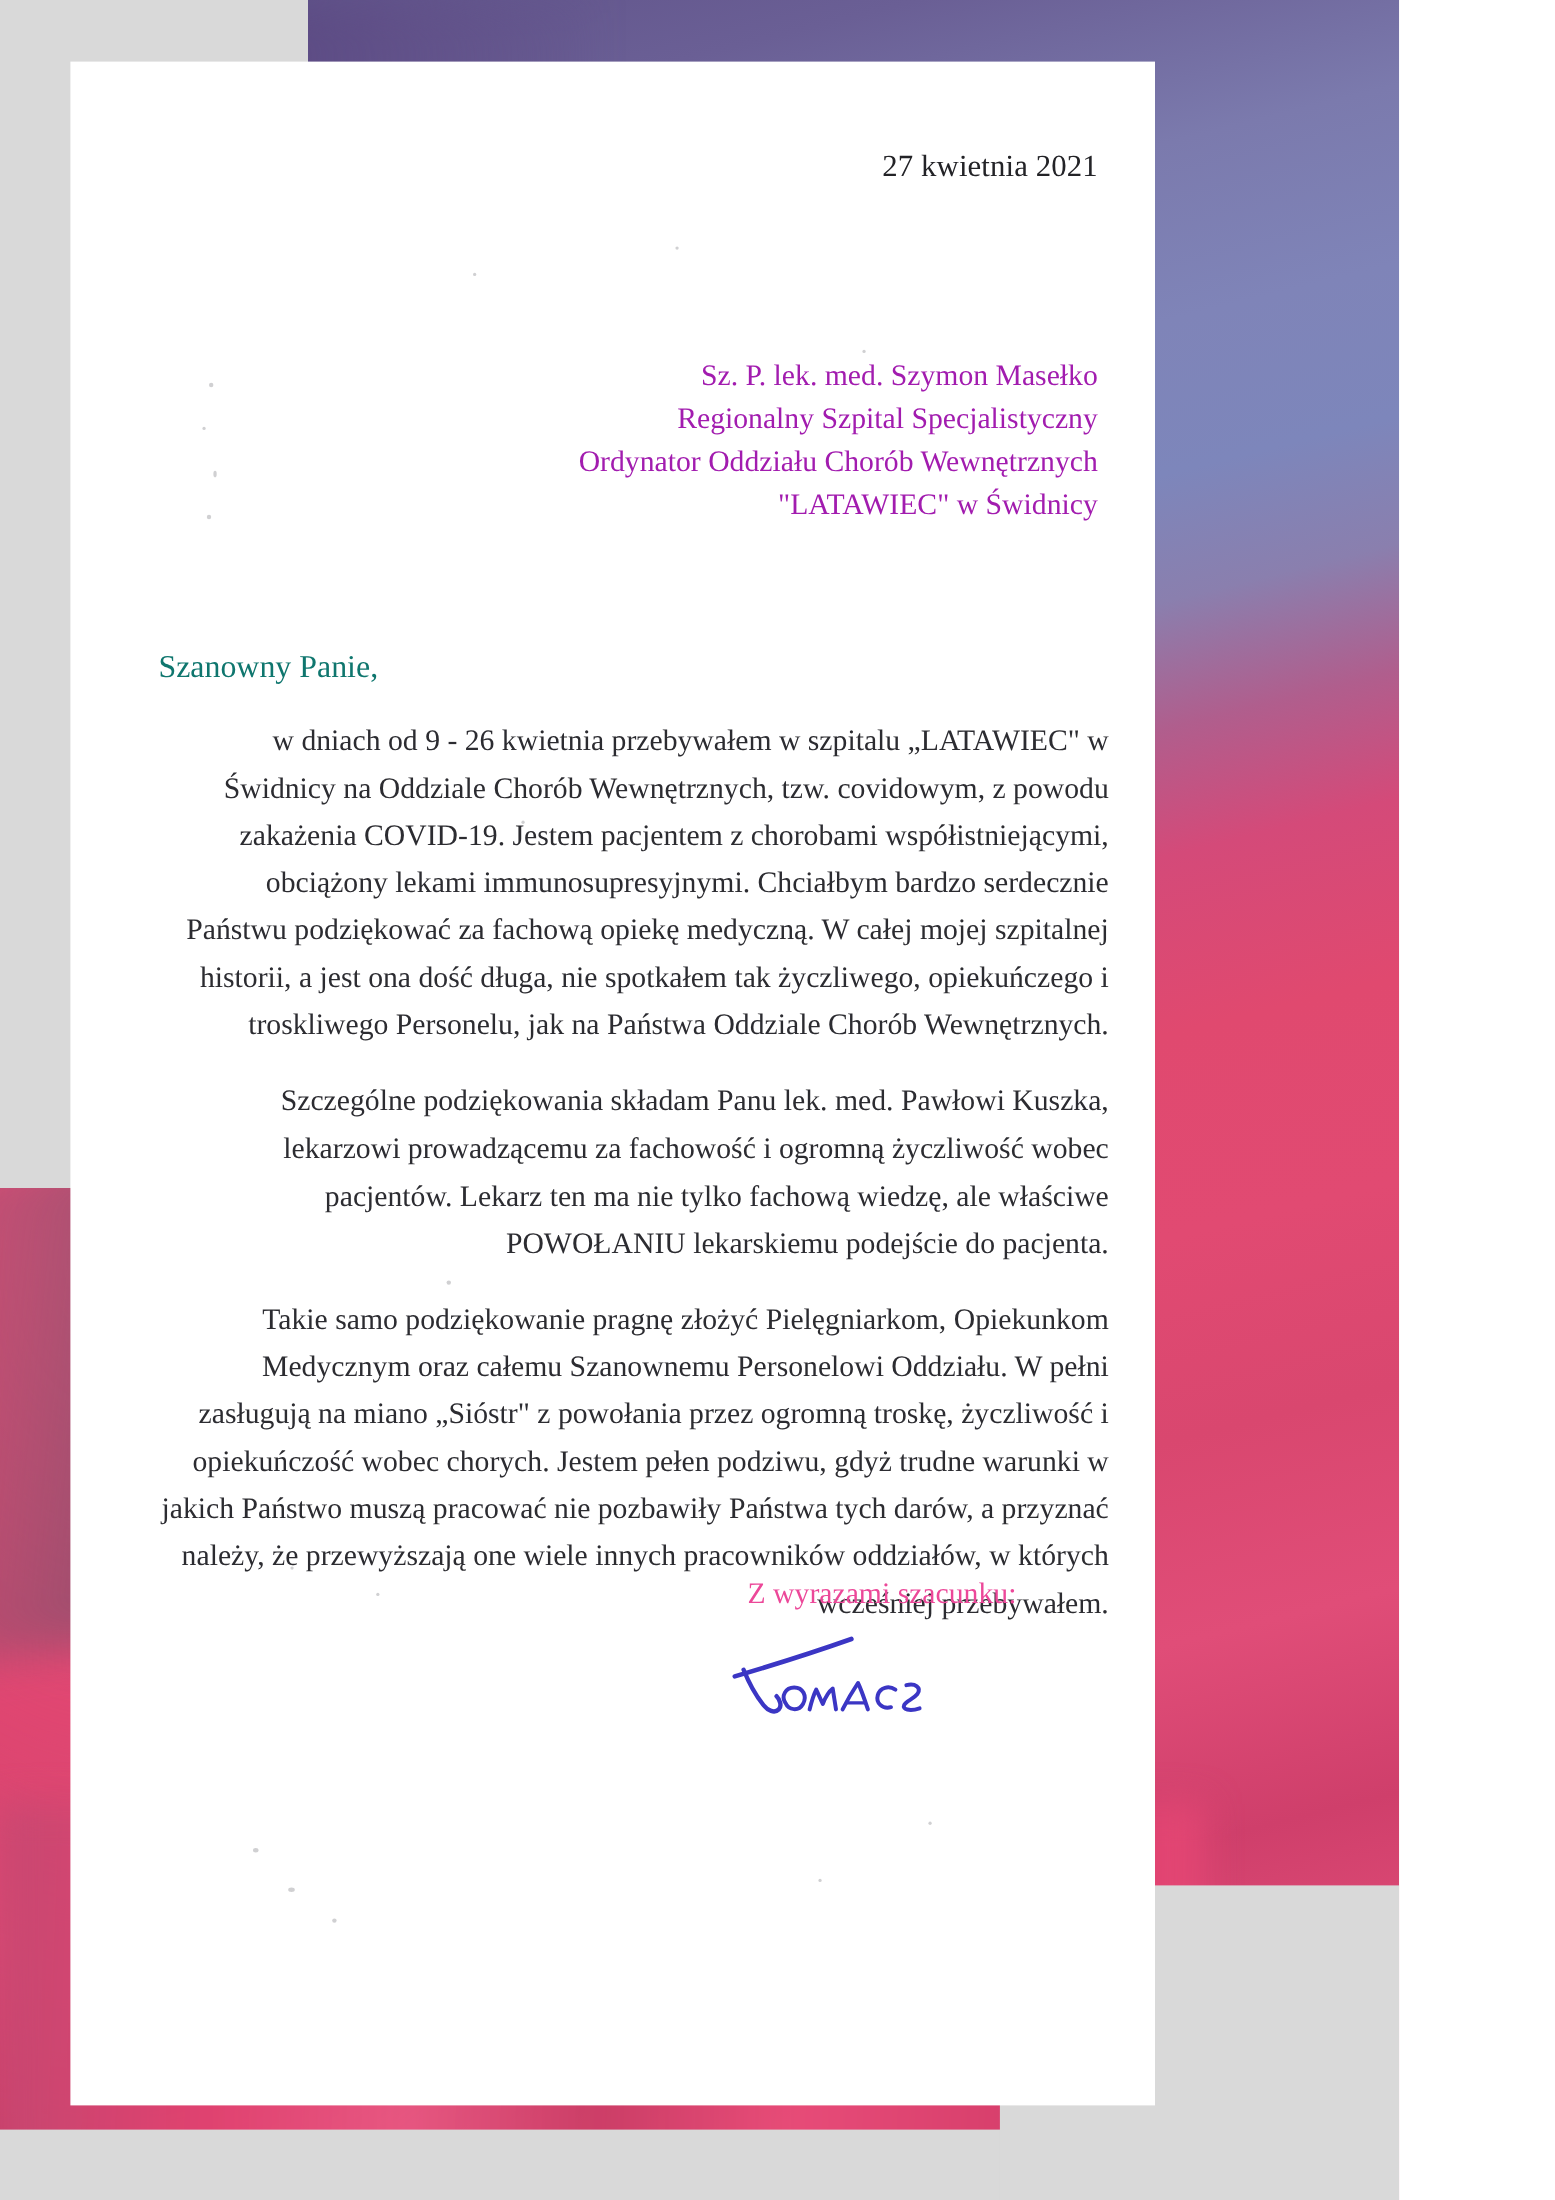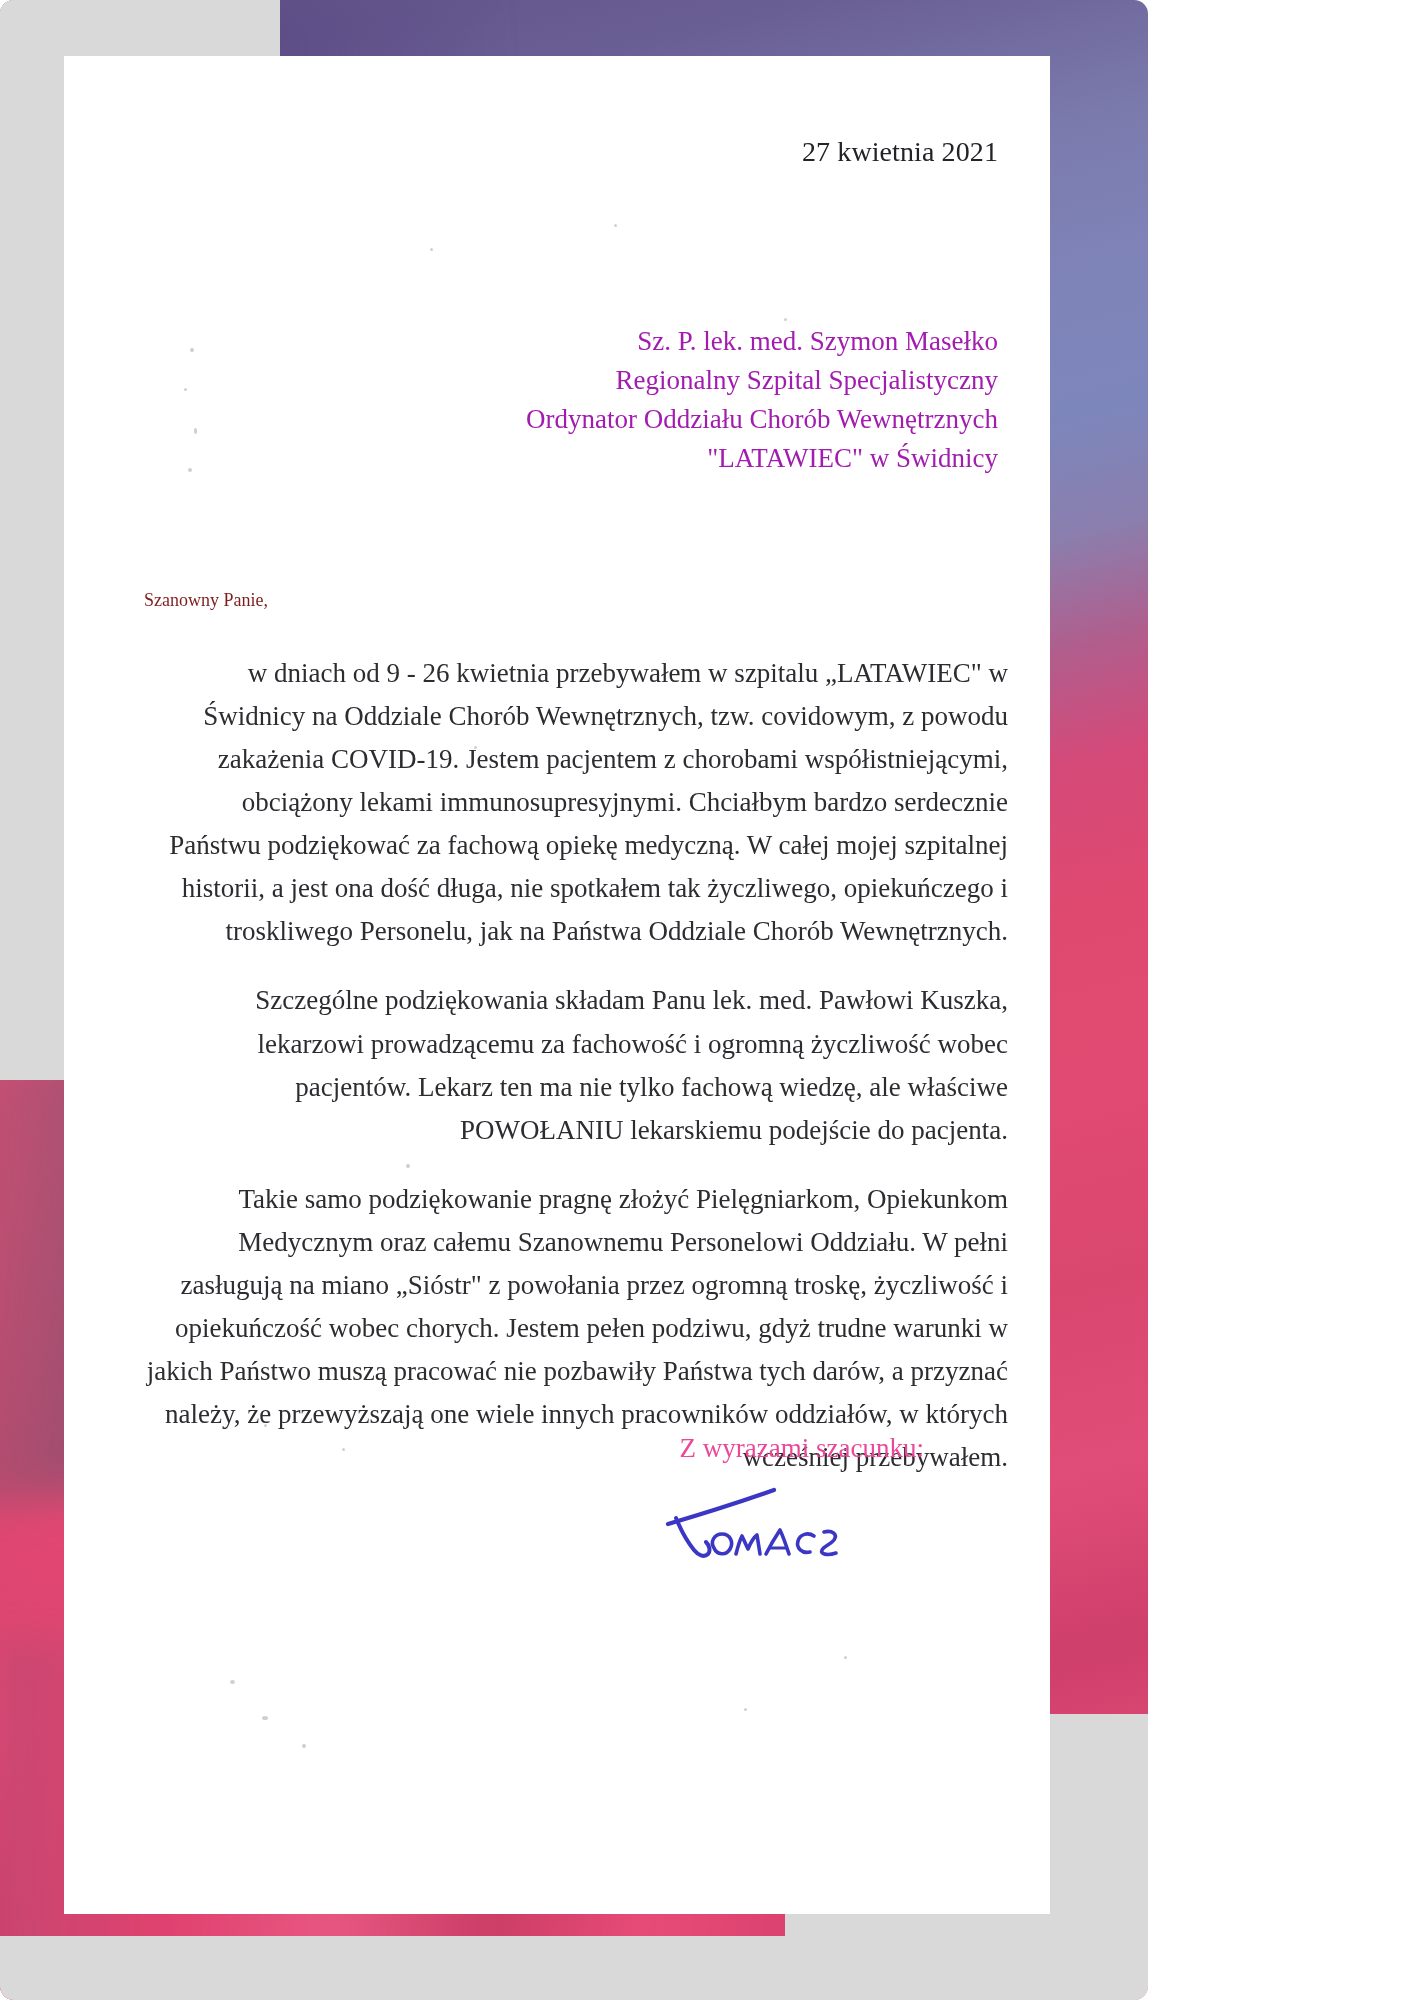--- a/index.html
+++ b/index.html
@@ -4,25 +4,24 @@
 <title>Letter</title>
 <style>
   html, body {
     margin: 0;
     padding: 0;
     background: #ffffff;
   }
 
   #scene {
     position: relative;
-    width: 1148px;
+    width: 1272px;
     height: 2000px;
     overflow: hidden;
     font-family: "Liberation Serif", "DejaVu Serif", serif;
-    border-radius: 14px;
   }
 
   
   .bg-base {
     position: absolute;
     inset: 0;
     background:
       linear-gradient(166deg,
         #5d4f86 0%,
         #6a5f95 9%,
@@ -175,22 +174,22 @@
     font-size: 27px;
     line-height: 1.44;
     color: #a21caf;
   }
   .addressee div { white-space: nowrap; }
 
   .salutation {
     position: absolute;
     top: 534px;
     left: 0;
-    font-size: 18px;
-    color: #7f1d1d;
+    font-size: 29px;
+    color: #0f766e;
   }
 
   .body-block {
     position: absolute;
     top: 596px;
     left: 0;
     right: 0;
   }
   .para {
     font-size: 27px;

